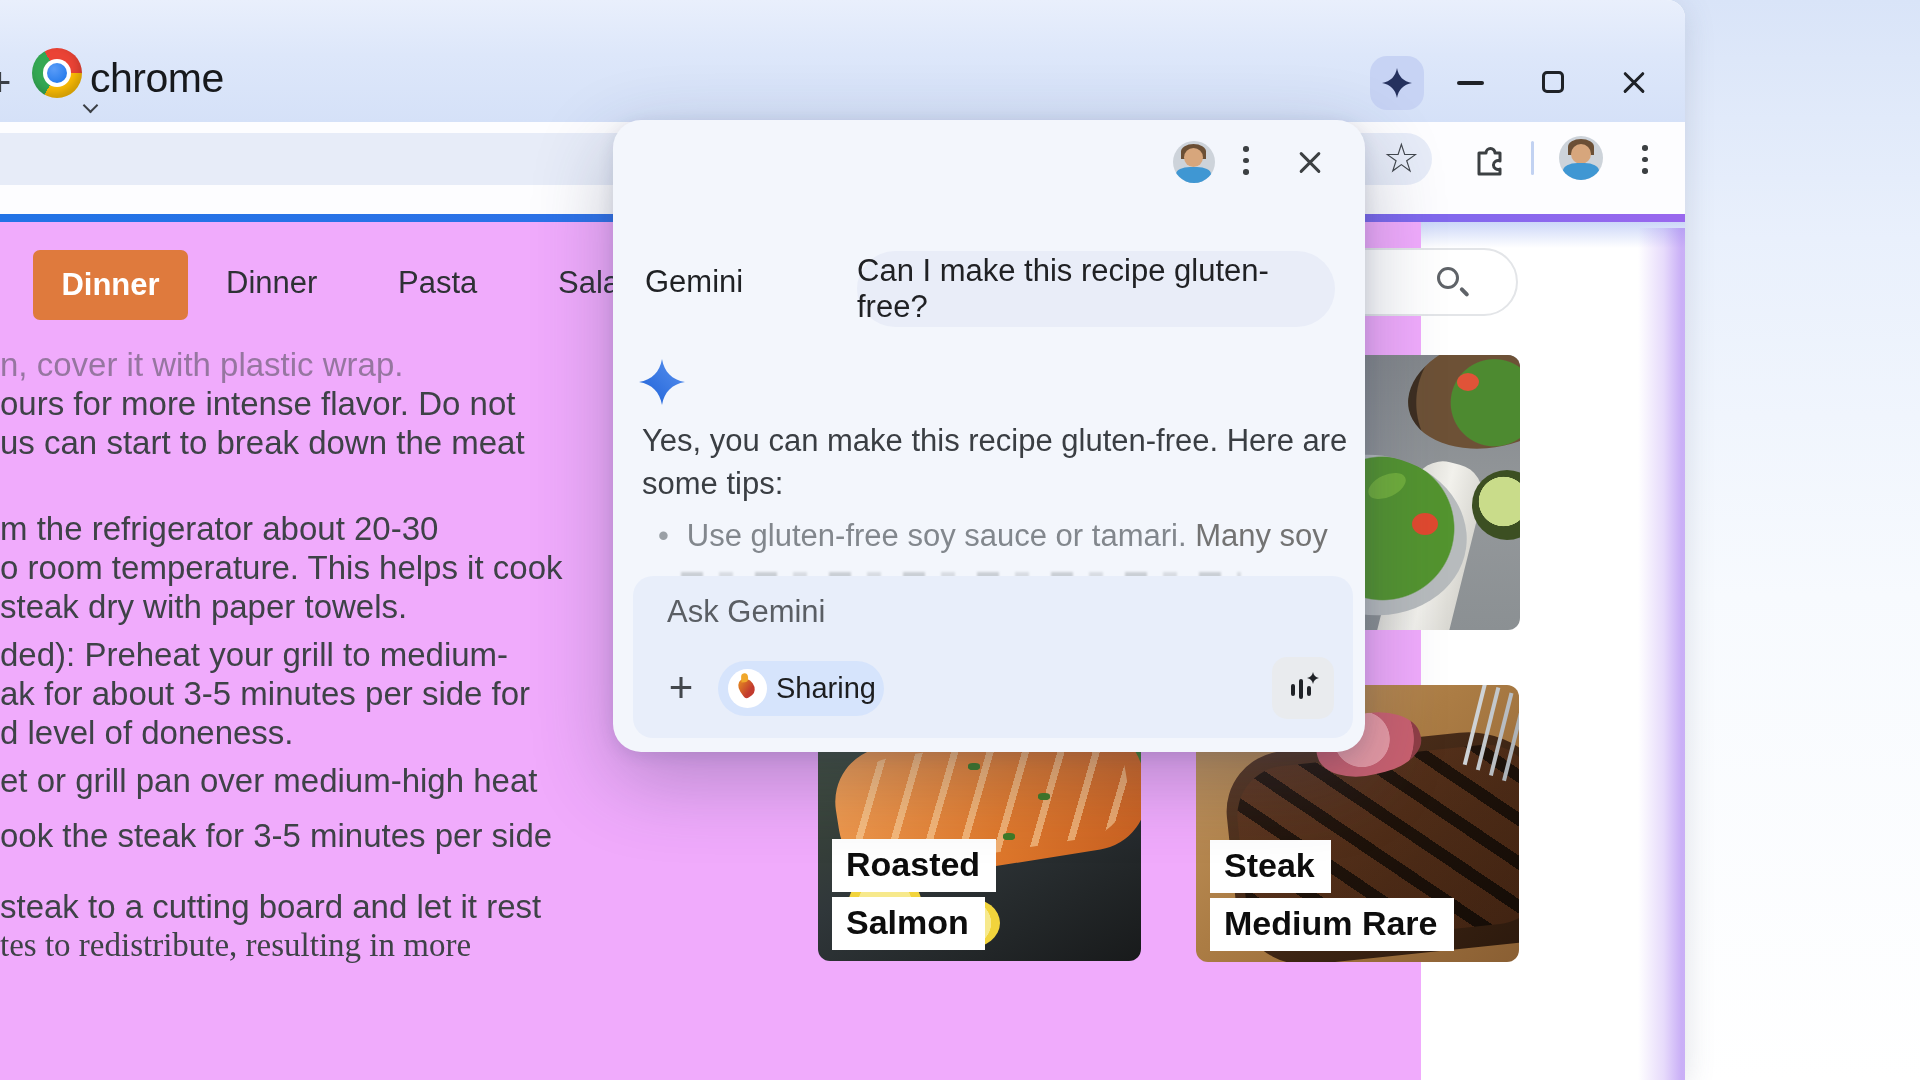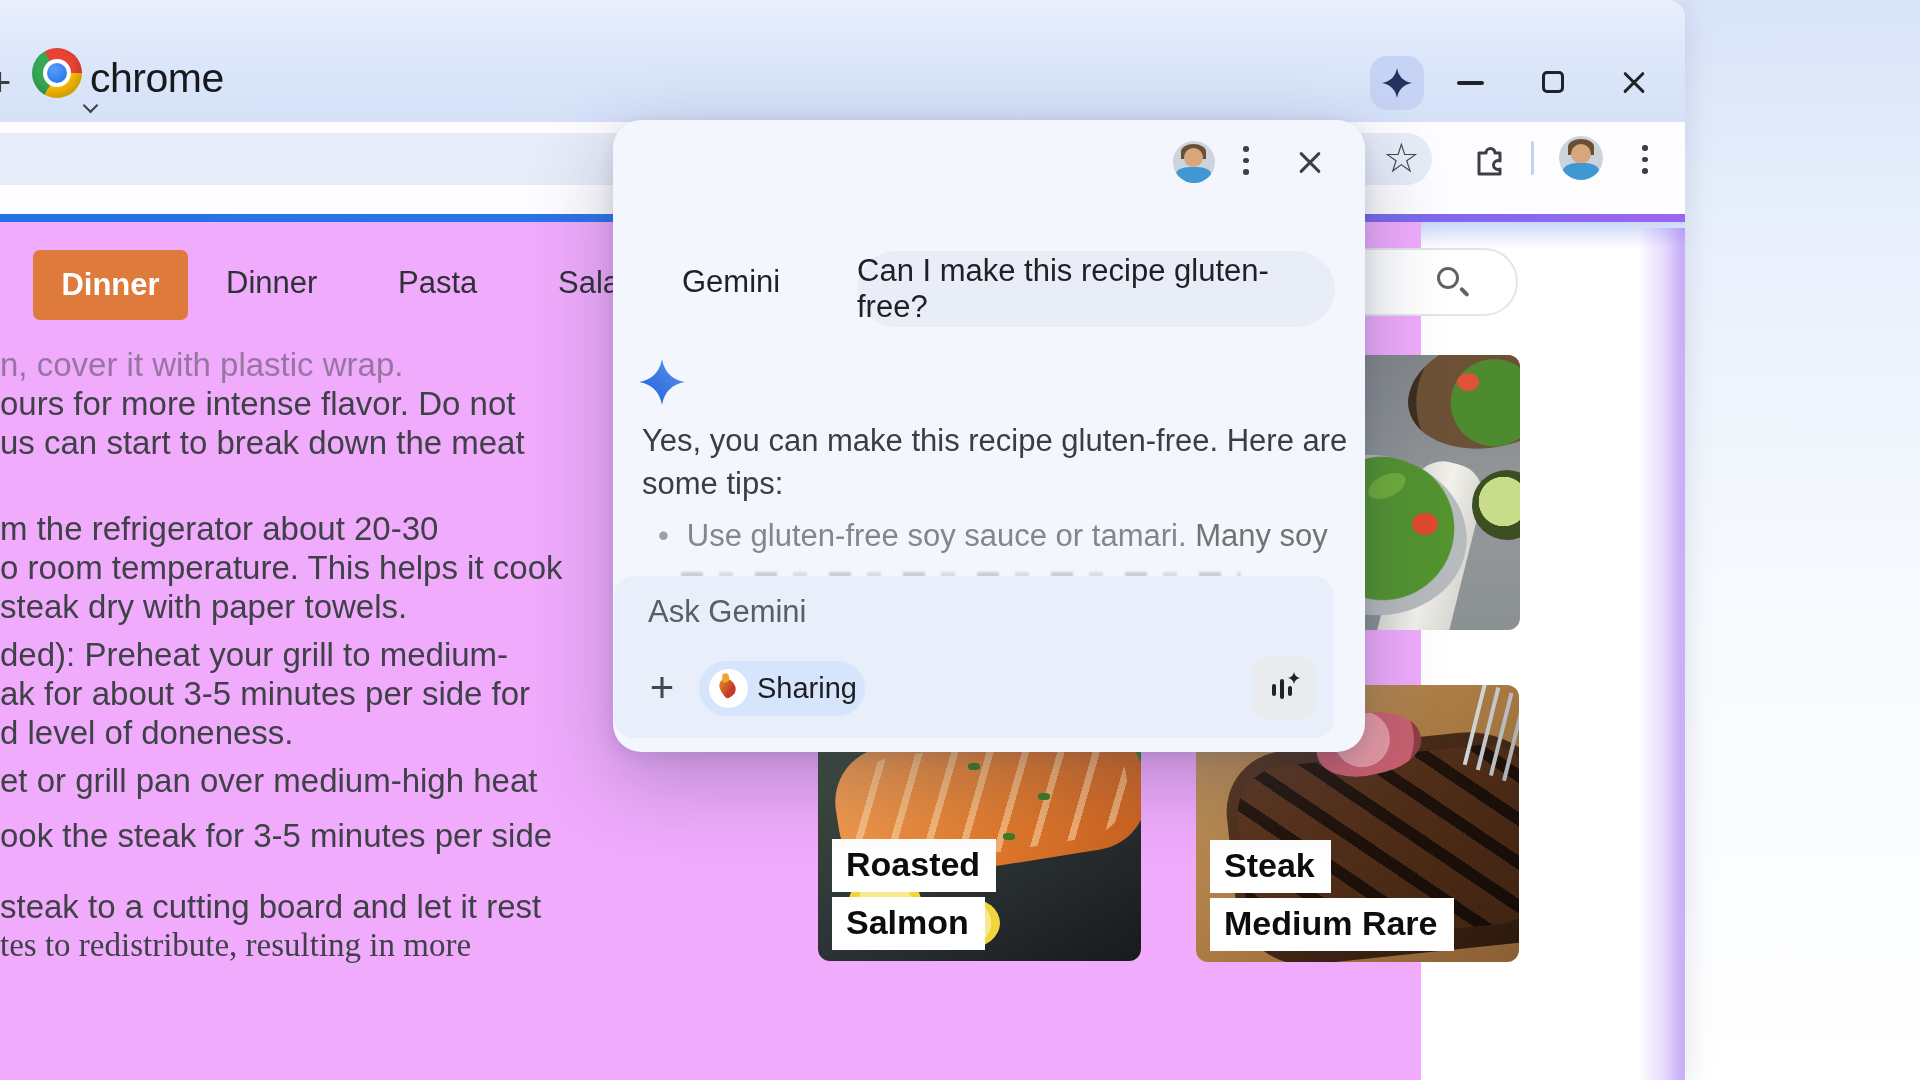--- a/index.html
+++ b/index.html
@@ -119,21 +119,21 @@
     background:repeating-linear-gradient(40deg,rgba(0,0,0,.55) 0 12px,rgba(120,60,30,.25) 12px 36px); }
   .steak-cut { left:120px; top:28px; width:105px; height:62px; border-radius:50% 60% 45% 55%;
     background:radial-gradient(circle at 45% 40%,#e79aa4 0 40%,#c9606f 41% 75%,#8e3d45 76%); transform:rotate(-14deg); }
   .steak-fork { right:42px; top:-4px; width:4px; height:85px; background:#cfd3d6; transform:rotate(14deg); box-shadow:14px 2px 0 #c3c8cc, 28px 4px 0 #b8bdc2, 42px 6px 0 #aeb3b8; }
   .steak-knife { left:-15px; top:30px; width:150px; height:16px; background:linear-gradient(180deg,#b9bec2,#7e8488);
     transform:rotate(18deg); border-radius:4px; }
 
   
   .panel { position:absolute; left:613px; top:120px; width:752px; height:632px; border-radius:28px;
     background:#f3f6fc; box-shadow:0 28px 80px rgba(45,55,90,.30), 0 4px 16px rgba(45,55,90,.12); }
-  .panel-title { position:absolute; left:32px; top:144px; font-size:31px; color:#1f2124;margin-left:37px; }
+  .panel-title { position:absolute; left:32px; top:144px; font-size:31px; color:#1f2124; }
   .panel-avatar { left:560px; top:21px; width:42px; height:42px; }
   .panel-avatar .hair{ left:8px; top:3px; width:25px; height:15px; }
   .panel-avatar .face{ left:11px; top:7px; width:19px; height:19px; }
   .panel-avatar .shirt{ left:3px; top:26px; width:35px; height:18px; }
   .panel-kebab { left:630px; top:26px; }
   .panel-close { position:absolute; left:684px; top:29px; width:26px; height:26px; }
   .panel-close::before,.panel-close::after { content:""; position:absolute; left:-1px; top:11.5px; width:28px; height:3px;
     background:#3c4043; border-radius:2px; }
   .panel-close::before{ transform:rotate(45deg);} .panel-close::after{ transform:rotate(-45deg);}
   .panel-title-row { position:absolute; left:0; top:0; width:100%; height:90px; }
@@ -144,21 +144,21 @@
 
   .resp-sparkle { position:absolute; left:26px; top:239px; width:46px; height:46px; }
   .resp-text { position:absolute; left:29px; top:299px; width:715px; font-size:31px; line-height:43px; color:#3a3e43; }
   .bullet-row { position:absolute; left:45px; top:398px; width:660px; font-size:31px; white-space:nowrap; }
   .bullet-dot { color:#9aa0a6; margin-right:18px; }
   .bullet-lead { color:#82878d; font-weight:500; }
   .bullet-rest { color:#737373; }
   .cut-remnant { position:absolute; left:68px; top:452px; width:560px; height:6px; opacity:.45; filter:blur(1px);
     background:repeating-linear-gradient(90deg,#9aa0a6 0 22px,transparent 22px 38px,#b9bec4 38px 52px,transparent 52px 74px); }
 
-  .input-box { position:absolute; left:1px; top:456px; width:720px; height:162px; border-radius:20px; background:#e8eefa; }
+  .input-box { position:absolute; left:20px; top:456px; width:720px; height:162px; border-radius:20px; background:#e8eefa; }
   .ask-placeholder { position:absolute; left:34px; top:18px; font-size:31px; color:#5a5e64; }
   .plus-btn { position:absolute; left:26px; top:90px; width:44px; height:44px; font-size:42px; color:#43474c;
     font-weight:300; display:flex; align-items:center; justify-content:center; }
   .chip { position:absolute; left:85px; top:85px; width:166px; height:55px; border-radius:28px; background:#d6e4fc; }
   .chip-fav { position:absolute; left:10px; top:8px; width:39px; height:39px; border-radius:50%; background:#fff; }
   .chip-swoosh { position:absolute; left:11px; top:9px; width:15px; height:19px; border-radius:50% 50% 50% 4px;
     background:linear-gradient(160deg,#e8901f 0%,#c23b2e 70%); transform:rotate(-35deg); }
   .chip-swoosh::after { content:""; position:absolute; left:8px; top:-4px; width:7px; height:9px; border-radius:50% 50% 50% 0;
     background:#f0a72b; transform:rotate(30deg); }
   .chip-label { position:absolute; left:58px; top:11px; font-size:29px; color:#1d1e20; font-weight:500; }

